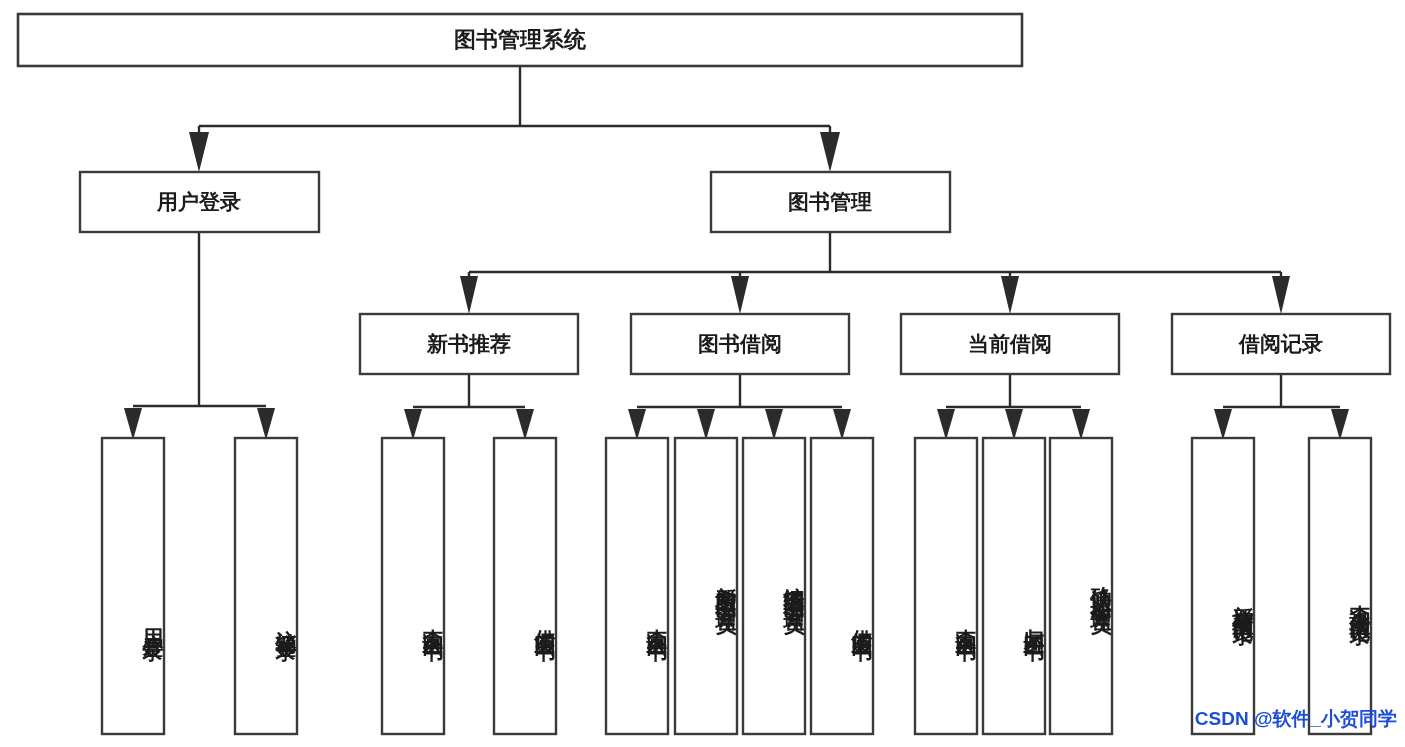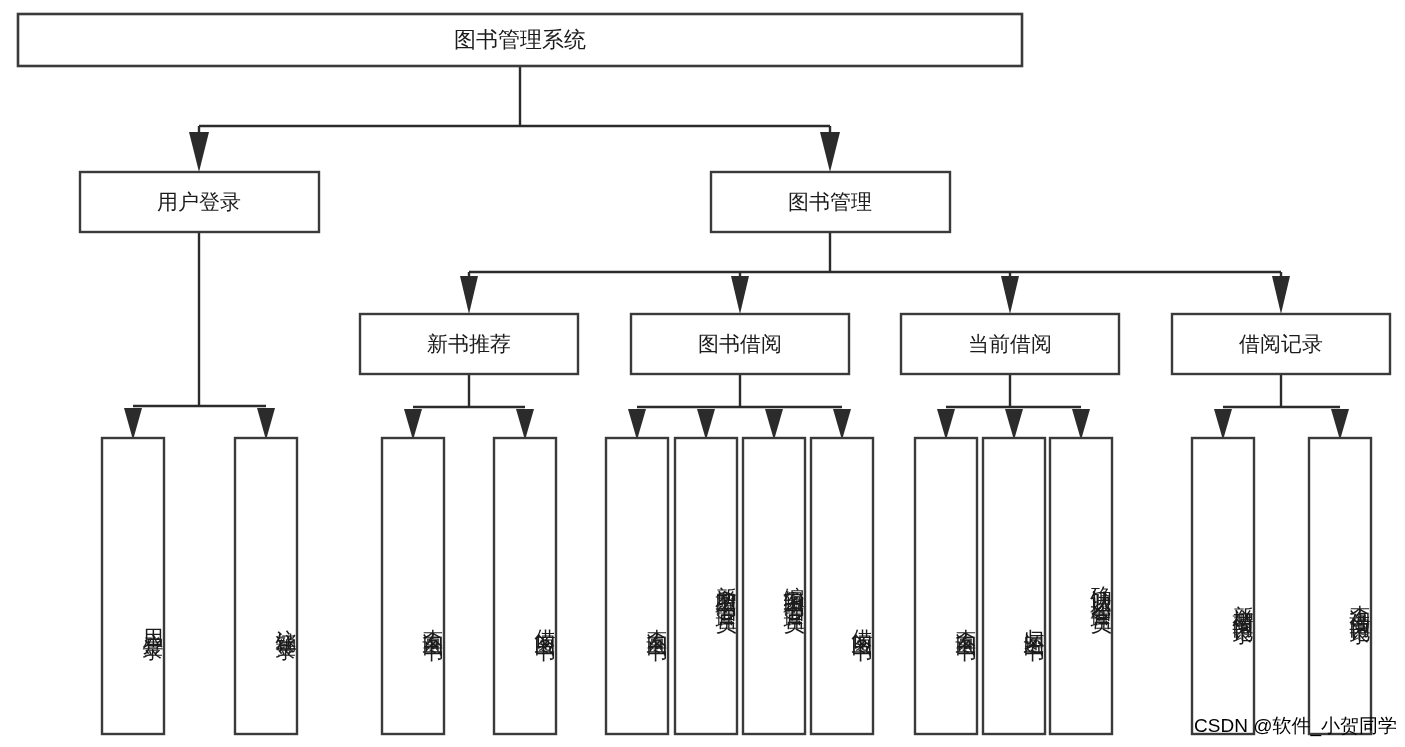--- a/index.html
+++ b/index.html
@@ -9,20 +9,21 @@
   }
   body {
     font-family: "Liberation Sans", "DejaVu Sans", sans-serif;
   }
   #diagram-root {
     position: relative;
     width: 1405px;
     height: 747px;
     background: #ffffff;
     overflow: hidden;
+    font-weight: bold;
   }
   svg.diagram-canvas {
     position: absolute;
     left: 0;
     top: 0;
     width: 1405px;
     height: 747px;
   }
   .node-box {
     fill: #ffffff;
@@ -70,24 +71,24 @@
     letter-spacing: 4px;
     white-space: nowrap;
     display: flex;
     align-items: flex-start;
     justify-content: center;
     pointer-events: none;
   }
   .watermark {
     position: absolute;
     right: 8px;
-    bottom: 8px;
+    bottom: 15px;
     font-family: "Liberation Sans", "DejaVu Sans", sans-serif;
     font-size: 19px;
-    color: #000000;
+    color: #1d4ed8;
     white-space: nowrap;
   }
 </style>
 </head>
 <body>
 
 <div id="diagram-root">
 
   <svg class="diagram-canvas" viewBox="0 0 1405 747" xmlns="http://www.w3.org/2000/svg">
 

